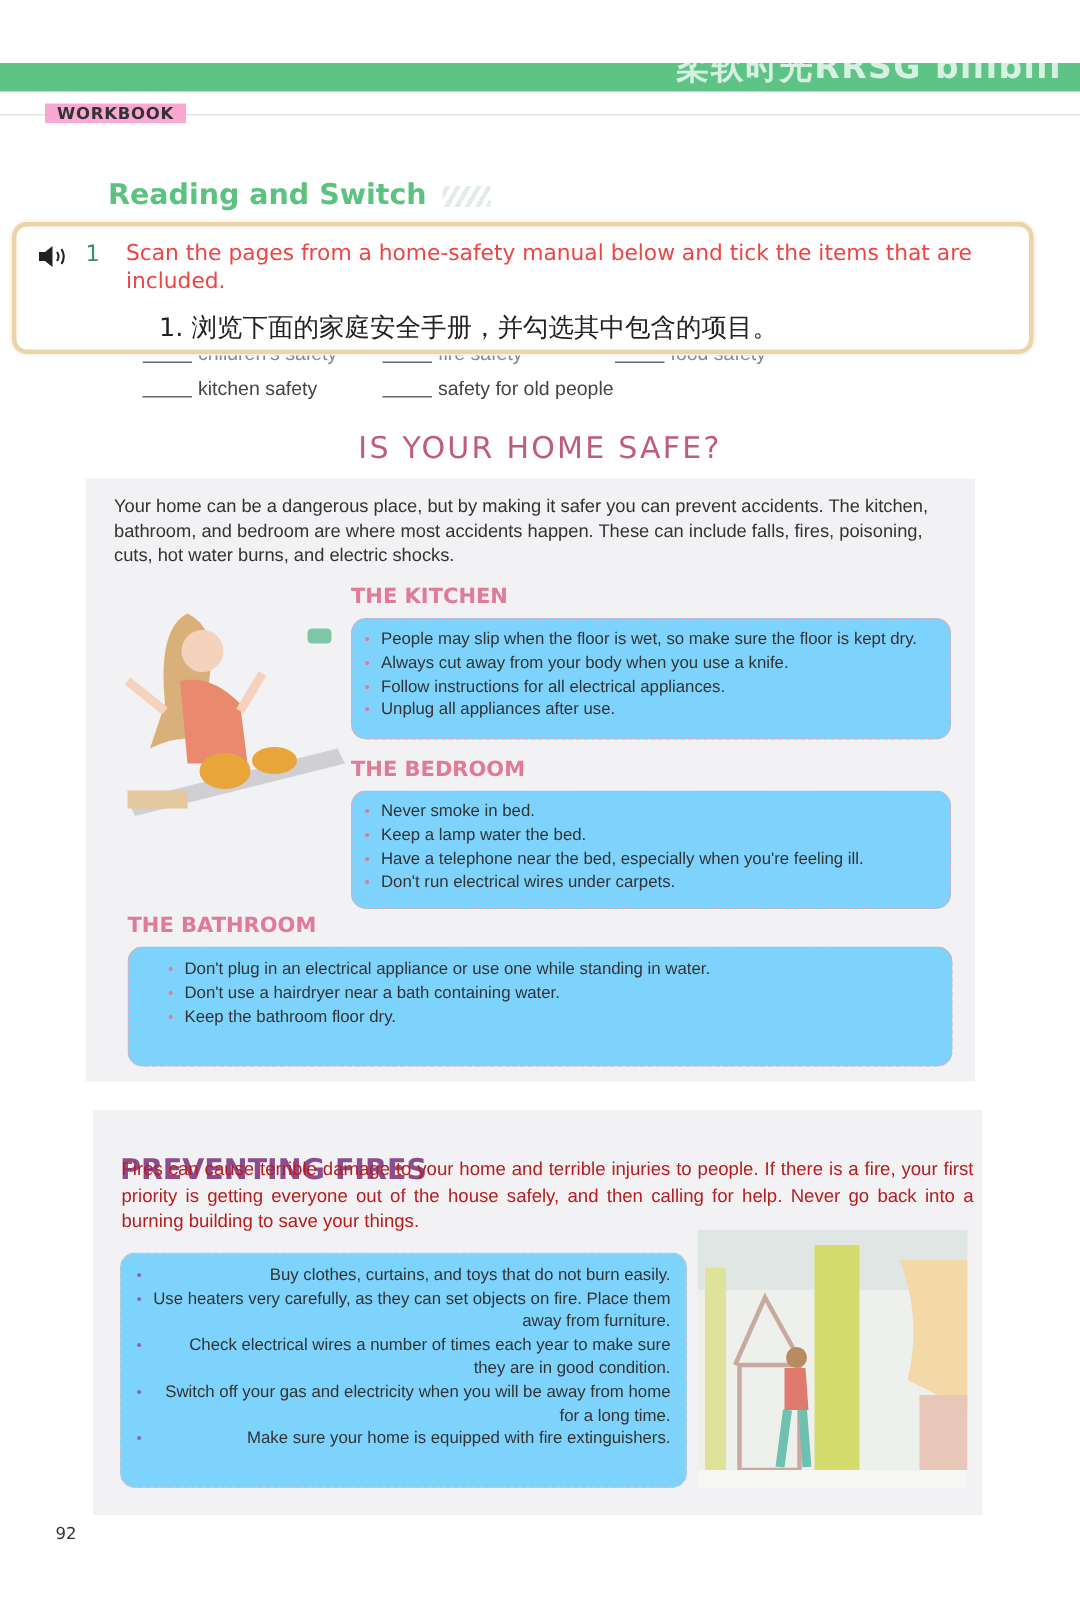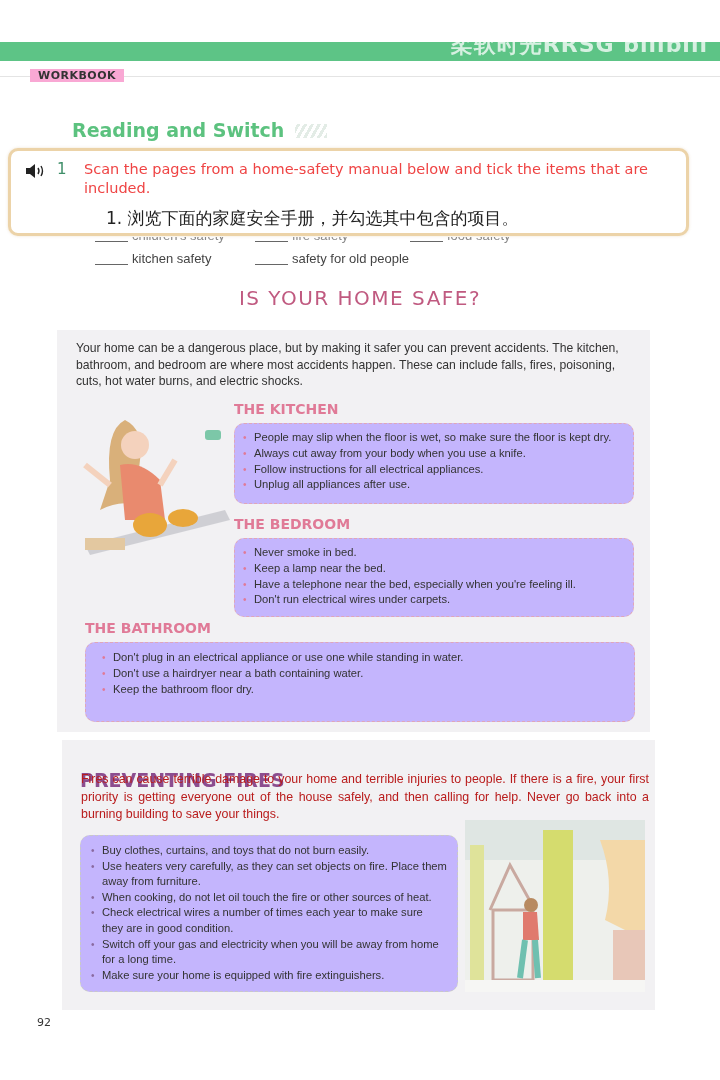--- a/index.html
+++ b/index.html
@@ -22,33 +22,33 @@
 
   .tick-row { position: absolute; top: 251px; left: 95px; font-size: 13px; color: #444; }
   .tick-item { position: absolute; white-space: nowrap; }
   .blank { display: inline-block; width: 33px; border-bottom: 1px solid #666; margin-right: 4px; vertical-align: -2px; }
   .partial-row { position: absolute; top: 237px; left: 95px; height: 8px; width: 430px; overflow: hidden; font-size: 13px; color: #888; }
   .partial-row .tick-item { top: -9px; }
 
   .main-heading { position: absolute; left: 0; width: 720px; top: 286px; text-align: center; font-family: "DejaVu Sans", sans-serif; font-size: 20px; letter-spacing: 1.5px; color: #c05a80; }
 
   .panel { position: absolute; background: #f2f1f3; }
-  .panel-home { left: 57px; top: 330px; width: 593px; height: 402px; }
+  .panel-home { left: 57px; top: 319px; width: 593px; height: 402px; }
   .panel-fire { left: 62px; top: 740px; width: 593px; height: 270px; }
 
   .intro { position: absolute; left: 19px; top: 10px; width: 565px; font-size: 12.2px; line-height: 16.5px; color: #333; }
 
   .room-title { position: absolute; font-family: "DejaVu Sans", sans-serif; font-weight: bold; font-size: 14px; color: #e07a97; }
-  .dashed-box { position: absolute; background: #c4b5fd; border: 1px dashed #e0a7b8; border-radius: 10px; }
+  .dashed-box { position: absolute; background: #7dd3fc; border: 1px dashed #e0a7b8; border-radius: 10px; }
   .dashed-box ul { list-style: none; }
   .dashed-box li { position: relative; padding-left: 11px; font-size: 11.2px; line-height: 15.8px; color: #333; }
   .dashed-box li::before { content: "•"; position: absolute; left: 0; top: 0; color: #e07a97; font-size: 10px; }
   .fire-box { border-color: #c8c8c8; }
   .fire-box li::before { color: #8a6aa0; }
-  .fire-box li { font-size: 11.2px; line-height: 15.6px; }
+  .fire-box li { font-size: 11.2px; line-height: 15.6px; text-align: right; }
 
   .fire-title { position: absolute; left: 18px; top: 8px; font-family: "DejaVu Sans", sans-serif; font-weight: bold; font-size: 19px; color: #8c4d8f; margin-top: 21px; }
   .fire-intro { position: absolute; left: 19px; top: 31px; width: 568px; font-size: 12.4px; line-height: 17.5px; color: #b91c1c; text-align: justify; }
 
   .illus { position: absolute; }
   .page-number { position: absolute; left: 37px; top: 1016px; font-family: "DejaVu Sans", sans-serif; font-size: 11px; color: #333; }
 </style>
 </head>
 <body>
 
@@ -107,45 +107,44 @@
       <li>Always cut away from your body when you use a knife.</li>
       <li>Follow instructions for all electrical appliances.</li>
       <li>Unplug all appliances after use.</li>
     </ul>
   </div>
 
   <div class="room-title" style="left:177px;top:186px">THE BEDROOM</div>
   <div class="dashed-box" style="left:177px;top:208px;width:400px;height:79px;padding:6px 8px">
     <ul>
       <li>Never smoke in bed.</li>
-      <li>Keep a lamp near the bed.</li>
+      <li>Keep a lamp water the bed.</li>
       <li>Have a telephone near the bed, especially when you're feeling ill.</li>
       <li>Don't run electrical wires under carpets.</li>
     </ul>
   </div>
 
   <div class="room-title" style="left:28px;top:290px">THE BATHROOM</div>
-  <div class="dashed-box" style="left:28px;top:312px;width:550px;height:80px;padding:7px 16px">
+  <div class="dashed-box" style="left:28px;top:312px;width:550px;height:80px;padding:7px 26px">
     <ul>
       <li>Don't plug in an electrical appliance or use one while standing in water.</li>
       <li>Don't use a hairdryer near a bath containing water.</li>
       <li>Keep the bathroom floor dry.</li>
     </ul>
   </div>
 </div>
 
 <div class="panel panel-fire">
   <div class="fire-title">PREVENTING FIRES</div>
   <div class="fire-intro">Fires can cause terrible damage to your home and terrible injuries to people. If there is a fire, your first priority is getting everyone out of the house safely, and then calling for help. Never go back into a burning building to save your things.</div>
 
   <div class="dashed-box fire-box" style="left:18px;top:95px;width:378px;height:157px;padding:7px 10px">
     <ul>
       <li>Buy clothes, curtains, and toys that do not burn easily.</li>
       <li>Use heaters very carefully, as they can set objects on fire. Place them away from furniture.</li>
-      <li>When cooking, do not let oil touch the fire or other sources of heat.</li>
       <li>Check electrical wires a number of times each year to make sure they are in good condition.</li>
       <li>Switch off your gas and electricity when you will be away from home for a long time.</li>
       <li>Make sure your home is equipped with fire extinguishers.</li>
     </ul>
   </div>
 
   <svg class="illus" style="left:403px;top:80px;width:180px;height:172px" viewBox="0 0 180 172">
     <rect x="0" y="0" width="180" height="172" fill="#eef0ec"></rect>
     <rect x="0" y="0" width="180" height="40" fill="#dfe6e3"></rect>
     <rect x="5" y="25" width="14" height="135" fill="#dfe39a"></rect>

